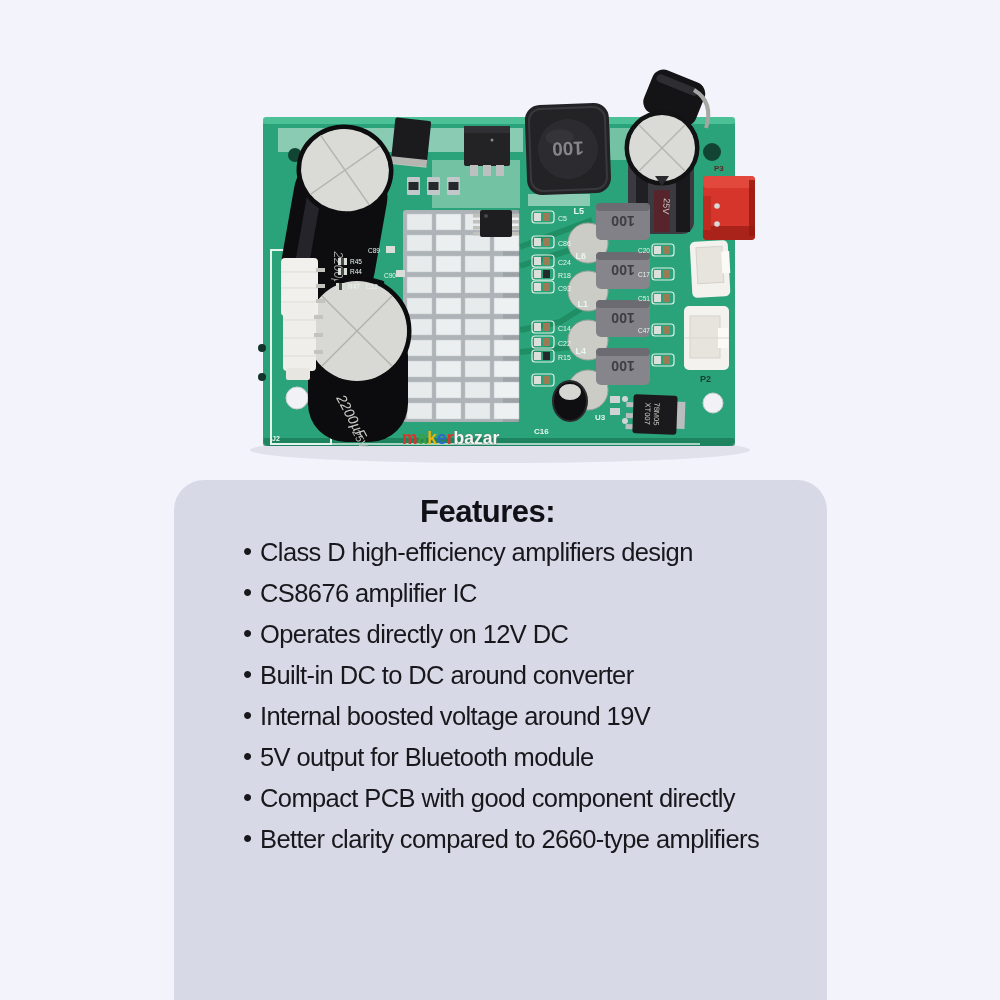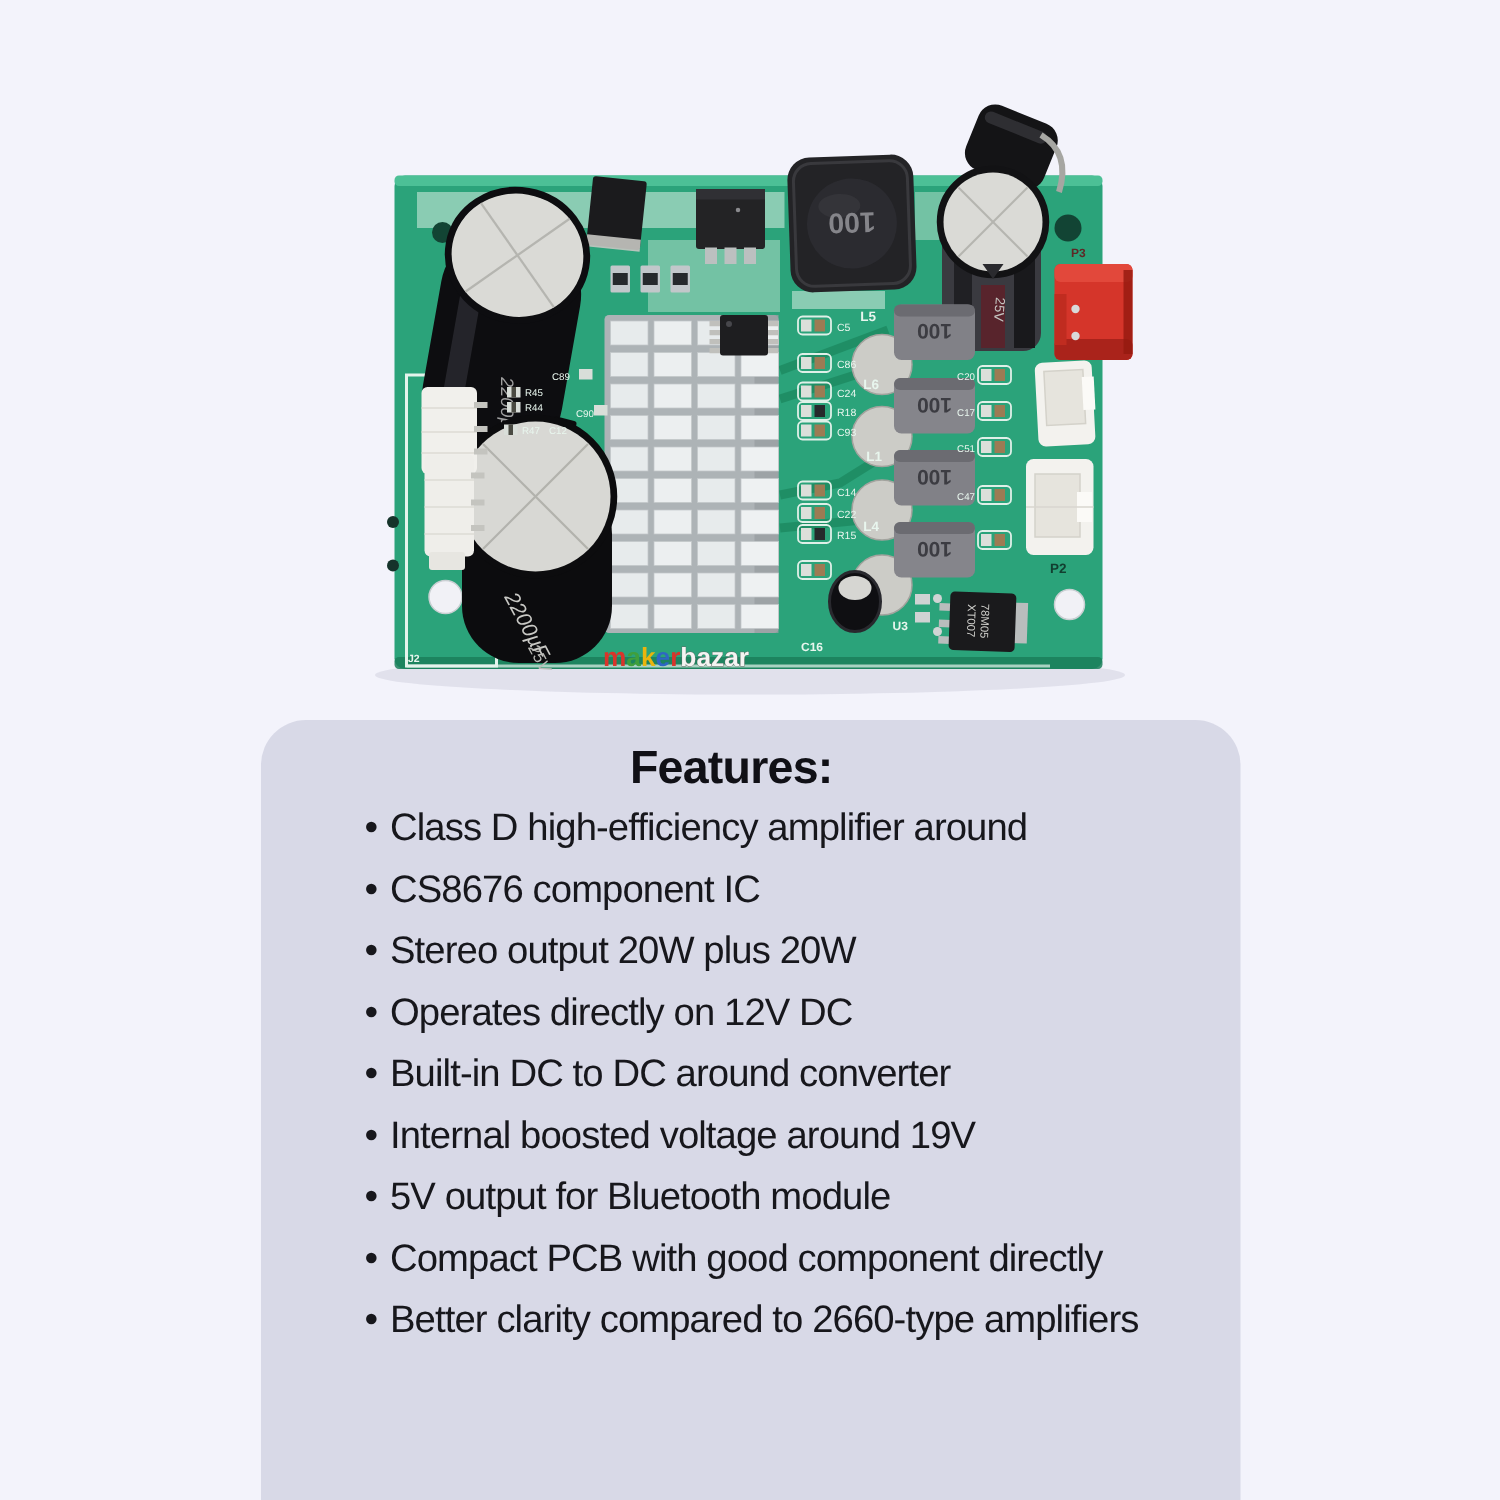--- a/index.html
+++ b/index.html
@@ -393,23 +393,22 @@
   </g>
 
   <text x="402" y="444" font-size="17.5" font-weight="bold" letter-spacing="0">
     <tspan fill="#d8352b">m</tspan><tspan fill="#3f9f3c">a</tspan><tspan fill="#eab50d">k</tspan><tspan fill="#2f66c4">e</tspan><tspan fill="#d8352b">r</tspan><tspan stroke="#6a6a6a" stroke-width="0.5" paint-order="stroke" fill="#f4f4f2">bazar</tspan>
   </text>
 </svg>
 
 <div class="features-box" style="background-color: rgb(216, 217, 231);">
   <h2 class="features-title">Features:</h2>
   <ul class="features-list">
-    <li class="feature-item">Class D high-efficiency amplifier around</li>
-    <li class="feature-item">CS8676 component IC</li>
-    <li class="feature-item">Stereo output 20W plus 20W</li>
+    <li class="feature-item">Class D high-efficiency amplifiers design</li>
+    <li class="feature-item">CS8676 amplifier IC</li>
     <li class="feature-item">Operates directly on 12V DC</li>
     <li class="feature-item">Built-in DC to DC around converter</li>
     <li class="feature-item">Internal boosted voltage around 19V</li>
     <li class="feature-item">5V output for Bluetooth module</li>
     <li class="feature-item">Compact PCB with good component directly</li>
     <li class="feature-item">Better clarity compared to 2660-type amplifiers</li>
   </ul>
 </div>
 
 </body></html>

